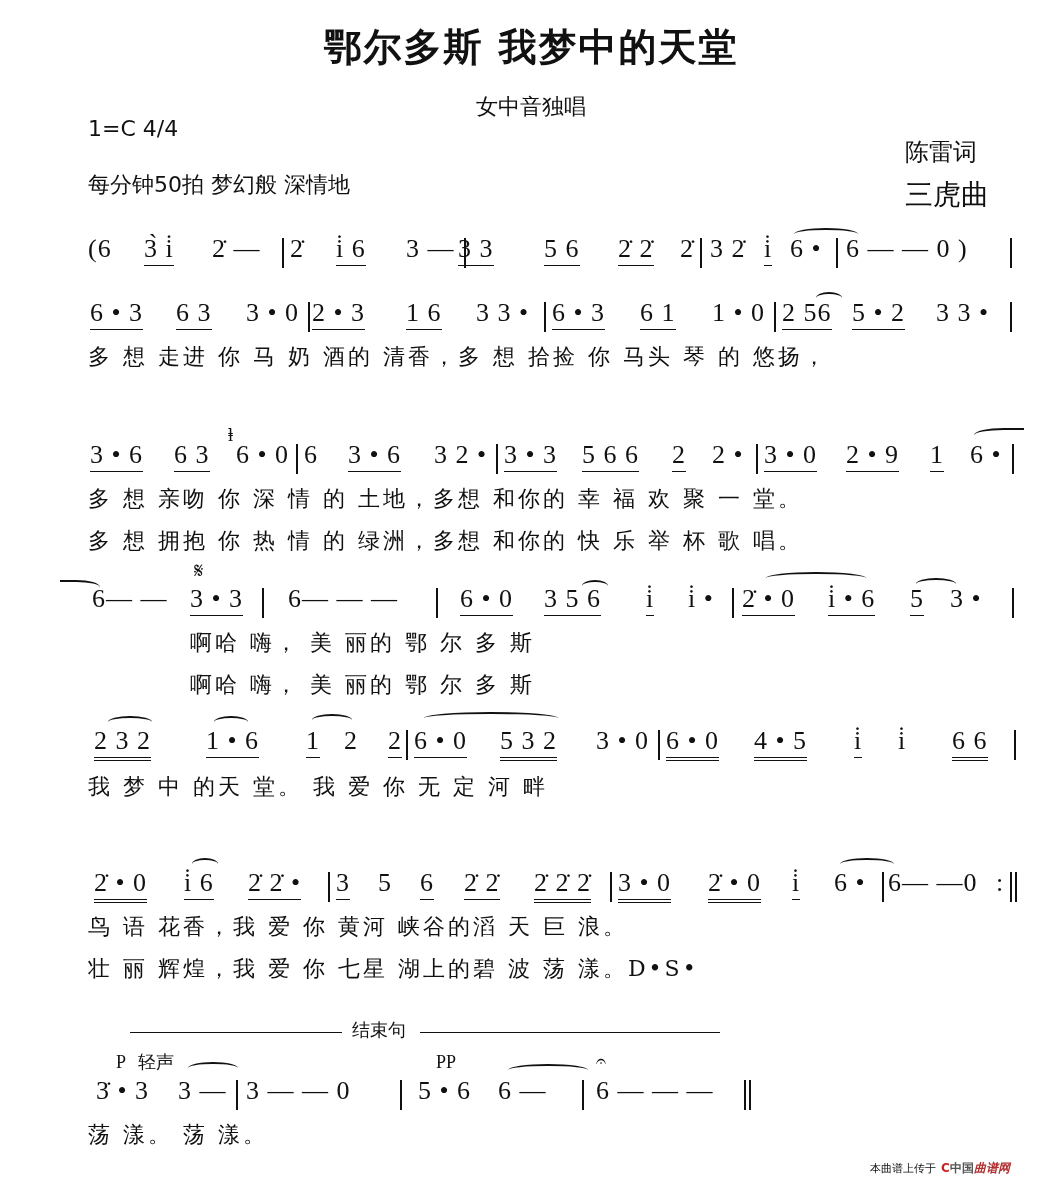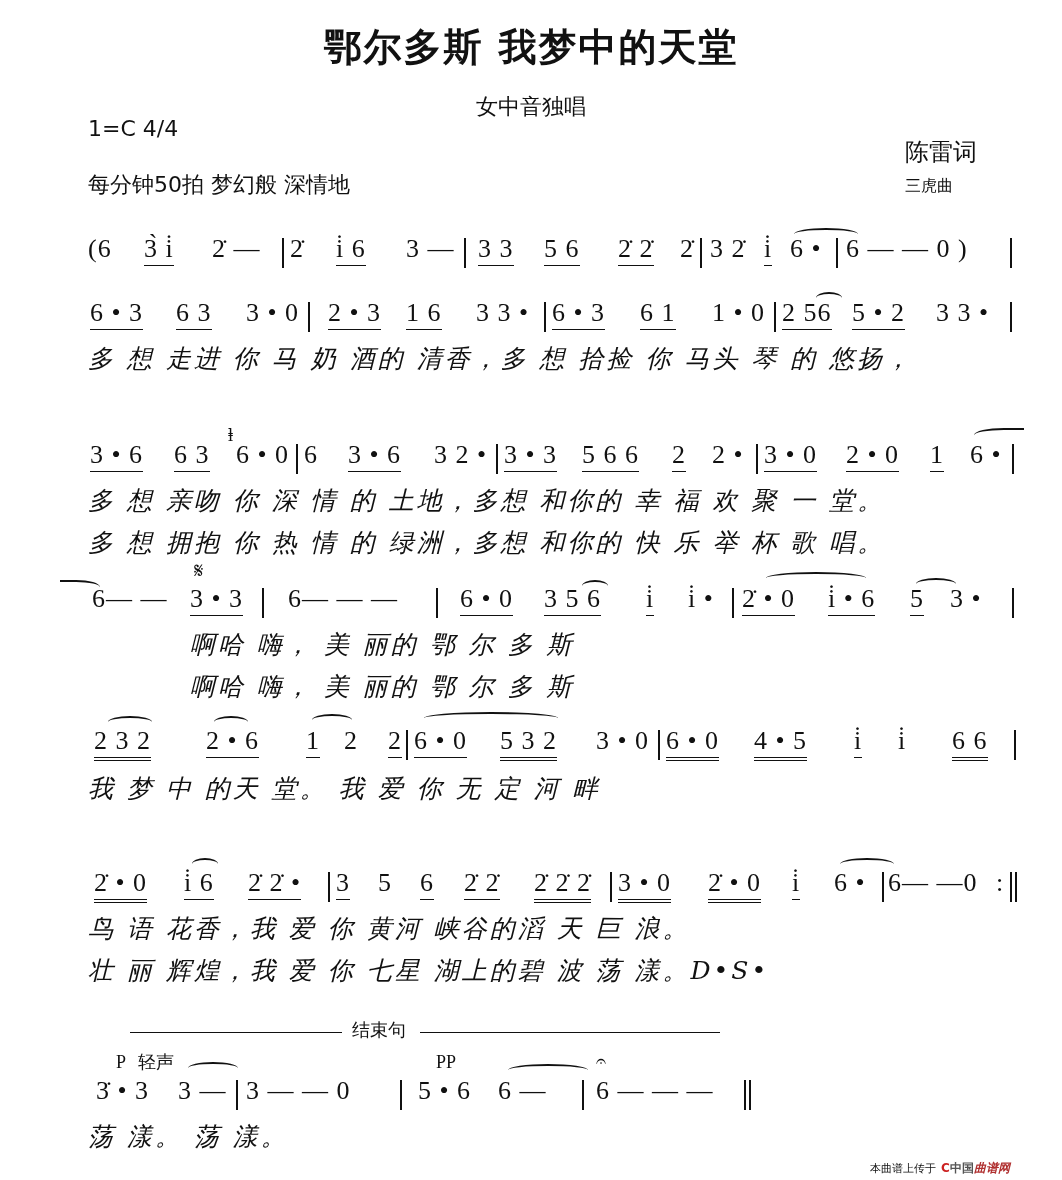--- a/index.html
+++ b/index.html
@@ -5,21 +5,21 @@
   html, body { margin: 0; padding: 0; background: #ffffff; }
   body {
     width: 1062px; height: 1180px; position: relative; overflow: hidden;
     font-family: "DejaVu Serif", "Liberation Serif", serif; color: #111;
   }
   .abs { position: absolute; white-space: nowrap; }
   .title { left: 0; width: 1062px; top: 22px; text-align: center; font-family: "DejaVu Sans", sans-serif; font-size: 38px; font-weight: bold; letter-spacing: 2px; }
   .subtitle { left: 0; width: 1062px; top: 92px; text-align: center; font-family: "DejaVu Sans", sans-serif; font-size: 22px; }
   .meta { font-family: "DejaVu Sans", sans-serif; font-size: 22px; }
   .notes { font-family: "Liberation Serif", serif; font-size: 26px; letter-spacing: 1px; }
-  .lyric { font-family: "DejaVu Serif", serif; font-size: 25px; letter-spacing: 3px; font-style: italic; }
+  .lyric { font-family: "DejaVu Serif", serif; font-size: 22px; letter-spacing: 3px; }
   .row { position: absolute; left: 88px; width: 940px; }
   .seg { position: absolute; white-space: nowrap; }
   .ul1 { border-bottom: 1.5px solid #111; padding-bottom: 1px; }
   .ul2 { border-bottom: 4px double #111; padding-bottom: 1px; }
   .bar { display: inline-block; width: 1.5px; height: 30px; background: #111; vertical-align: middle; margin: 0 4px; }
   .slur { position: absolute; border-top: 2px solid #111; border-radius: 50% 50% 0 0; height: 10px; }
   .footer-note { font-family: "DejaVu Sans", sans-serif; font-size: 11px; }
   .logo { font-family: "DejaVu Sans", sans-serif; font-size: 12px; font-weight: bold; }
   .logo .c { color: #cc2222; }
   .logo .grey { color: #555; }
@@ -29,51 +29,51 @@
   .dbl-bar { display: inline-block; width: 2px; height: 30px; background: #111; vertical-align: middle; box-shadow: 5px 0 0 0 #111; margin-left: 4px; margin-right: 8px;}
 </style>
 </head>
 <body>
 
 <div class="abs title">鄂尔多斯 我梦中的天堂</div>
 <div class="abs subtitle">女中音独唱</div>
 <div class="abs meta" style="left:88px; top:116px;">1=C 4/4</div>
 <div class="abs meta" style="left:88px; top:170px;">每分钟50拍  梦幻般 深情地</div>
 <div class="abs meta" style="left:905px; top:136px; font-size:24px;">陈雷词</div>
-<div class="abs meta" style="left:905px; top:176px; font-size:16px;">三虎曲</div>
+<div class="abs meta" style="left:905px; top:176px; font-size:28px;">三虎曲</div>
 
 <div class="row" style="top:234px; height:40px;">
   <span class="seg notes" style="left:0;">(6</span>
   <span class="seg notes ul1" style="left:56px;">3̀ i̇</span>
   <span class="seg notes" style="left:124px;">2̇ —</span>
   <span class="seg" style="left:190px; top:4px;"><span class="bar"></span></span>
   <span class="seg notes" style="left:202px;">2̇</span>
   <span class="seg notes ul1" style="left:248px;">i̇ 6</span>
   <span class="seg notes" style="left:318px;">3 —</span>
   <span class="seg" style="left:372px; top:4px;"><span class="bar"></span></span>
-  <span class="seg notes ul1" style="left:390px;font-family:Liberation Serif, serif;">3 3</span>
+  <span class="seg notes ul1" style="left:370px;font-family:Liberation Serif, serif;">3 3</span>
   <span class="seg notes ul1" style="left:456px;">5 6</span>
   <span class="seg notes ul1" style="left:530px;">2̇ 2̇</span>
   <span class="seg notes" style="left:592px;">2̇</span>
   <span class="seg" style="left:608px; top:4px;"><span class="bar"></span></span>
   <span class="seg notes" style="left:622px;">3 2̇</span>
   <span class="seg notes ul1" style="left:676px;">i̇</span>
   <span class="seg notes" style="left:702px;">6 •</span>
   <span class="slur" style="left:706px; top:-6px; width:64px;"></span>
   <span class="seg" style="left:744px; top:4px;"><span class="bar"></span></span>
   <span class="seg notes" style="left:758px;">6 — — 0 )</span>
   <span class="seg" style="left:918px; top:4px;"><span class="bar"></span></span>
 </div>
 
 <div class="row" style="top:298px; height:130px;">
   <span class="seg notes ul1" style="left:2px;">6 • 3</span>
   <span class="seg notes ul1" style="left:88px;">6 3</span>
   <span class="seg notes" style="left:158px;">3 • 0</span>
   <span class="seg" style="left:216px; top:4px;"><span class="bar"></span></span>
-  <span class="seg notes ul1" style="left:240px;">2 • 3</span>
+  <span class="seg notes ul1" style="left:224px;">2 • 3</span>
   <span class="seg notes ul1" style="left:318px;">1 6</span>
   <span class="seg notes" style="left:388px;">3 3 •</span>
   <span class="seg" style="left:452px; top:4px;"><span class="bar"></span></span>
   <span class="seg notes ul1" style="left:464px;">6 • 3</span>
   <span class="seg notes ul1" style="left:552px;">6 1</span>
   <span class="seg notes" style="left:624px;">1 • 0</span>
   <span class="seg" style="left:682px; top:4px;"><span class="bar"></span></span>
   <span class="seg notes ul1" style="left:694px;">2 56</span>
   <span class="slur" style="left:728px; top:-6px; width:26px;"></span>
   <span class="seg notes ul1" style="left:764px;">5 • 2</span>
@@ -91,21 +91,21 @@
   <span class="seg notes" style="left:216px;">6</span>
   <span class="seg notes ul1" style="left:260px;">3 • 6</span>
   <span class="seg notes" style="left:346px;">3 2 •</span>
   <span class="seg" style="left:404px; top:4px;"><span class="bar"></span></span>
   <span class="seg notes ul1" style="left:416px;">3 • 3</span>
   <span class="seg notes ul1" style="left:494px;">5 6 6</span>
   <span class="seg notes ul1" style="left:584px;">2</span>
   <span class="seg notes" style="left:624px;">2 •</span>
   <span class="seg" style="left:664px; top:4px;"><span class="bar"></span></span>
   <span class="seg notes ul1" style="left:676px;">3 • 0</span>
-  <span class="seg notes ul1" style="left:758px;">2 • 0</span>
+  <span class="seg notes ul1" style="left:758px;">2 • 9</span>
   <span class="seg notes ul1" style="left:842px;">1</span>
   <span class="seg notes" style="left:882px;">6 •</span>
   <span class="slur" style="left:886px; top:-12px; width:50px; border-radius: 60% 0 0 0;"></span>
   <span class="seg" style="left:920px; top:4px;"><span class="bar"></span></span>
   <div class="seg lyric" style="left:0; top:86px;">多 想 拥抱 你  热 情 的 绿洲，多想 和你的 快 乐  举    杯    歌 唱。</div>
   <div class="seg lyric" style="left:0; top:44px;">多 想 亲吻 你  深 情 的 土地，多想 和你的 幸 福  欢    聚    一 堂。</div>
 </div>
 
 <div class="row" style="top:584px; height:130px;">
   <span class="slur" style="left:-28px; top:-4px; width:40px; border-radius: 0 60% 0 0;"></span>
@@ -128,21 +128,21 @@
   <span class="slur" style="left:828px; top:-6px; width:40px;"></span>
   <span class="seg notes" style="left:862px;">3 •</span>
   <span class="seg" style="left:920px; top:4px;"><span class="bar"></span></span>
   <div class="seg lyric" style="left:102px; top:44px;">啊哈   嗨，          美   丽的  鄂 尔   多        斯</div>
   <div class="seg lyric" style="left:102px; top:86px;">啊哈   嗨，          美   丽的  鄂 尔   多        斯</div>
 </div>
 
 <div class="row" style="top:726px; height:130px;">
   <span class="seg notes ul2" style="left:6px;">2 3 2</span>
   <span class="slur" style="left:20px; top:-10px; width:44px;"></span>
-  <span class="seg notes ul1" style="left:118px;">2 • 6</span>
+  <span class="seg notes ul1" style="left:118px;">1 • 6</span>
   <span class="slur" style="left:126px; top:-10px; width:34px;"></span>
   <span class="seg notes ul1" style="left:218px;">1</span>
   <span class="seg notes" style="left:256px;">2</span>
   <span class="slur" style="left:224px; top:-12px; width:40px;"></span>
   <span class="seg notes ul1" style="left:300px;">2</span>
   <span class="seg" style="left:314px; top:4px;"><span class="bar"></span></span>
   <span class="seg notes ul1" style="left:326px;">6 • 0</span>
   <span class="slur" style="left:336px; top:-14px; width:134px;"></span>
   <span class="seg notes ul2" style="left:412px;">5 3 2</span>
   <span class="seg notes" style="left:508px;">3 • 0</span>

